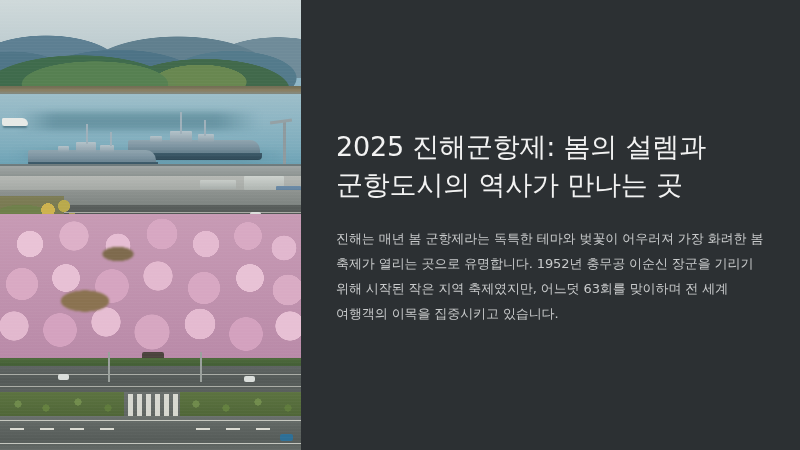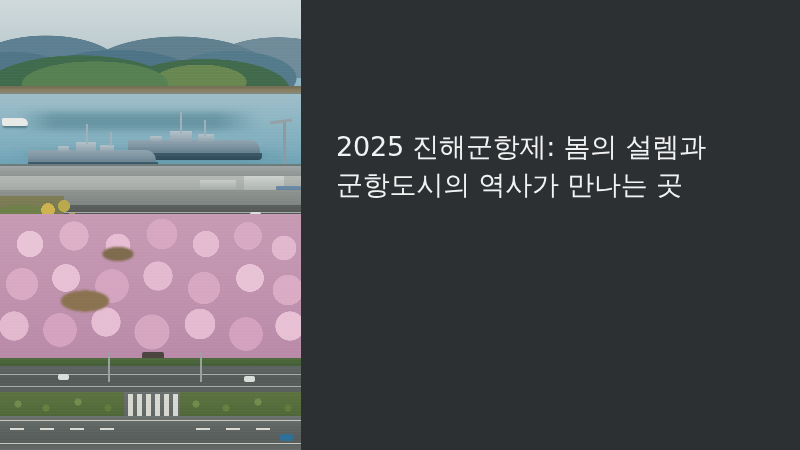--- a/index.html
+++ b/index.html
@@ -416,16 +416,17 @@
     <div class="hw-dash" style="left:226px; top:428px;"></div>
     <div class="hw-dash" style="left:256px; top:428px;"></div>
     <div class="car car-blue" style="left:280px; top:434px; width:13px; height:7px;"></div>
 
     <div class="photo-grain"></div>
   </div>
 
   <div class="panel">
     <div class="copy">
       <h1 class="headline">2025 진해군항제: 봄의 설렘과 군항도시의 역사가 만나는 곳</h1>
+      <p class="body">진해는 매년 봄 군항제라는 독특한 테마와 벚꽃이 어우러져 가장 화려한 봄 축제가 열리는 곳으로 유명합니다. 1952년 충무공 이순신 장군을 기리기 위해 시작된 작은 지역 축제였지만, 어느덧 63회를 맞이하며 전 세계 여행객의 이목을 집중시키고 있습니다.</p>
     </div>
   </div>
 
 </div>
 
 </body></html>

